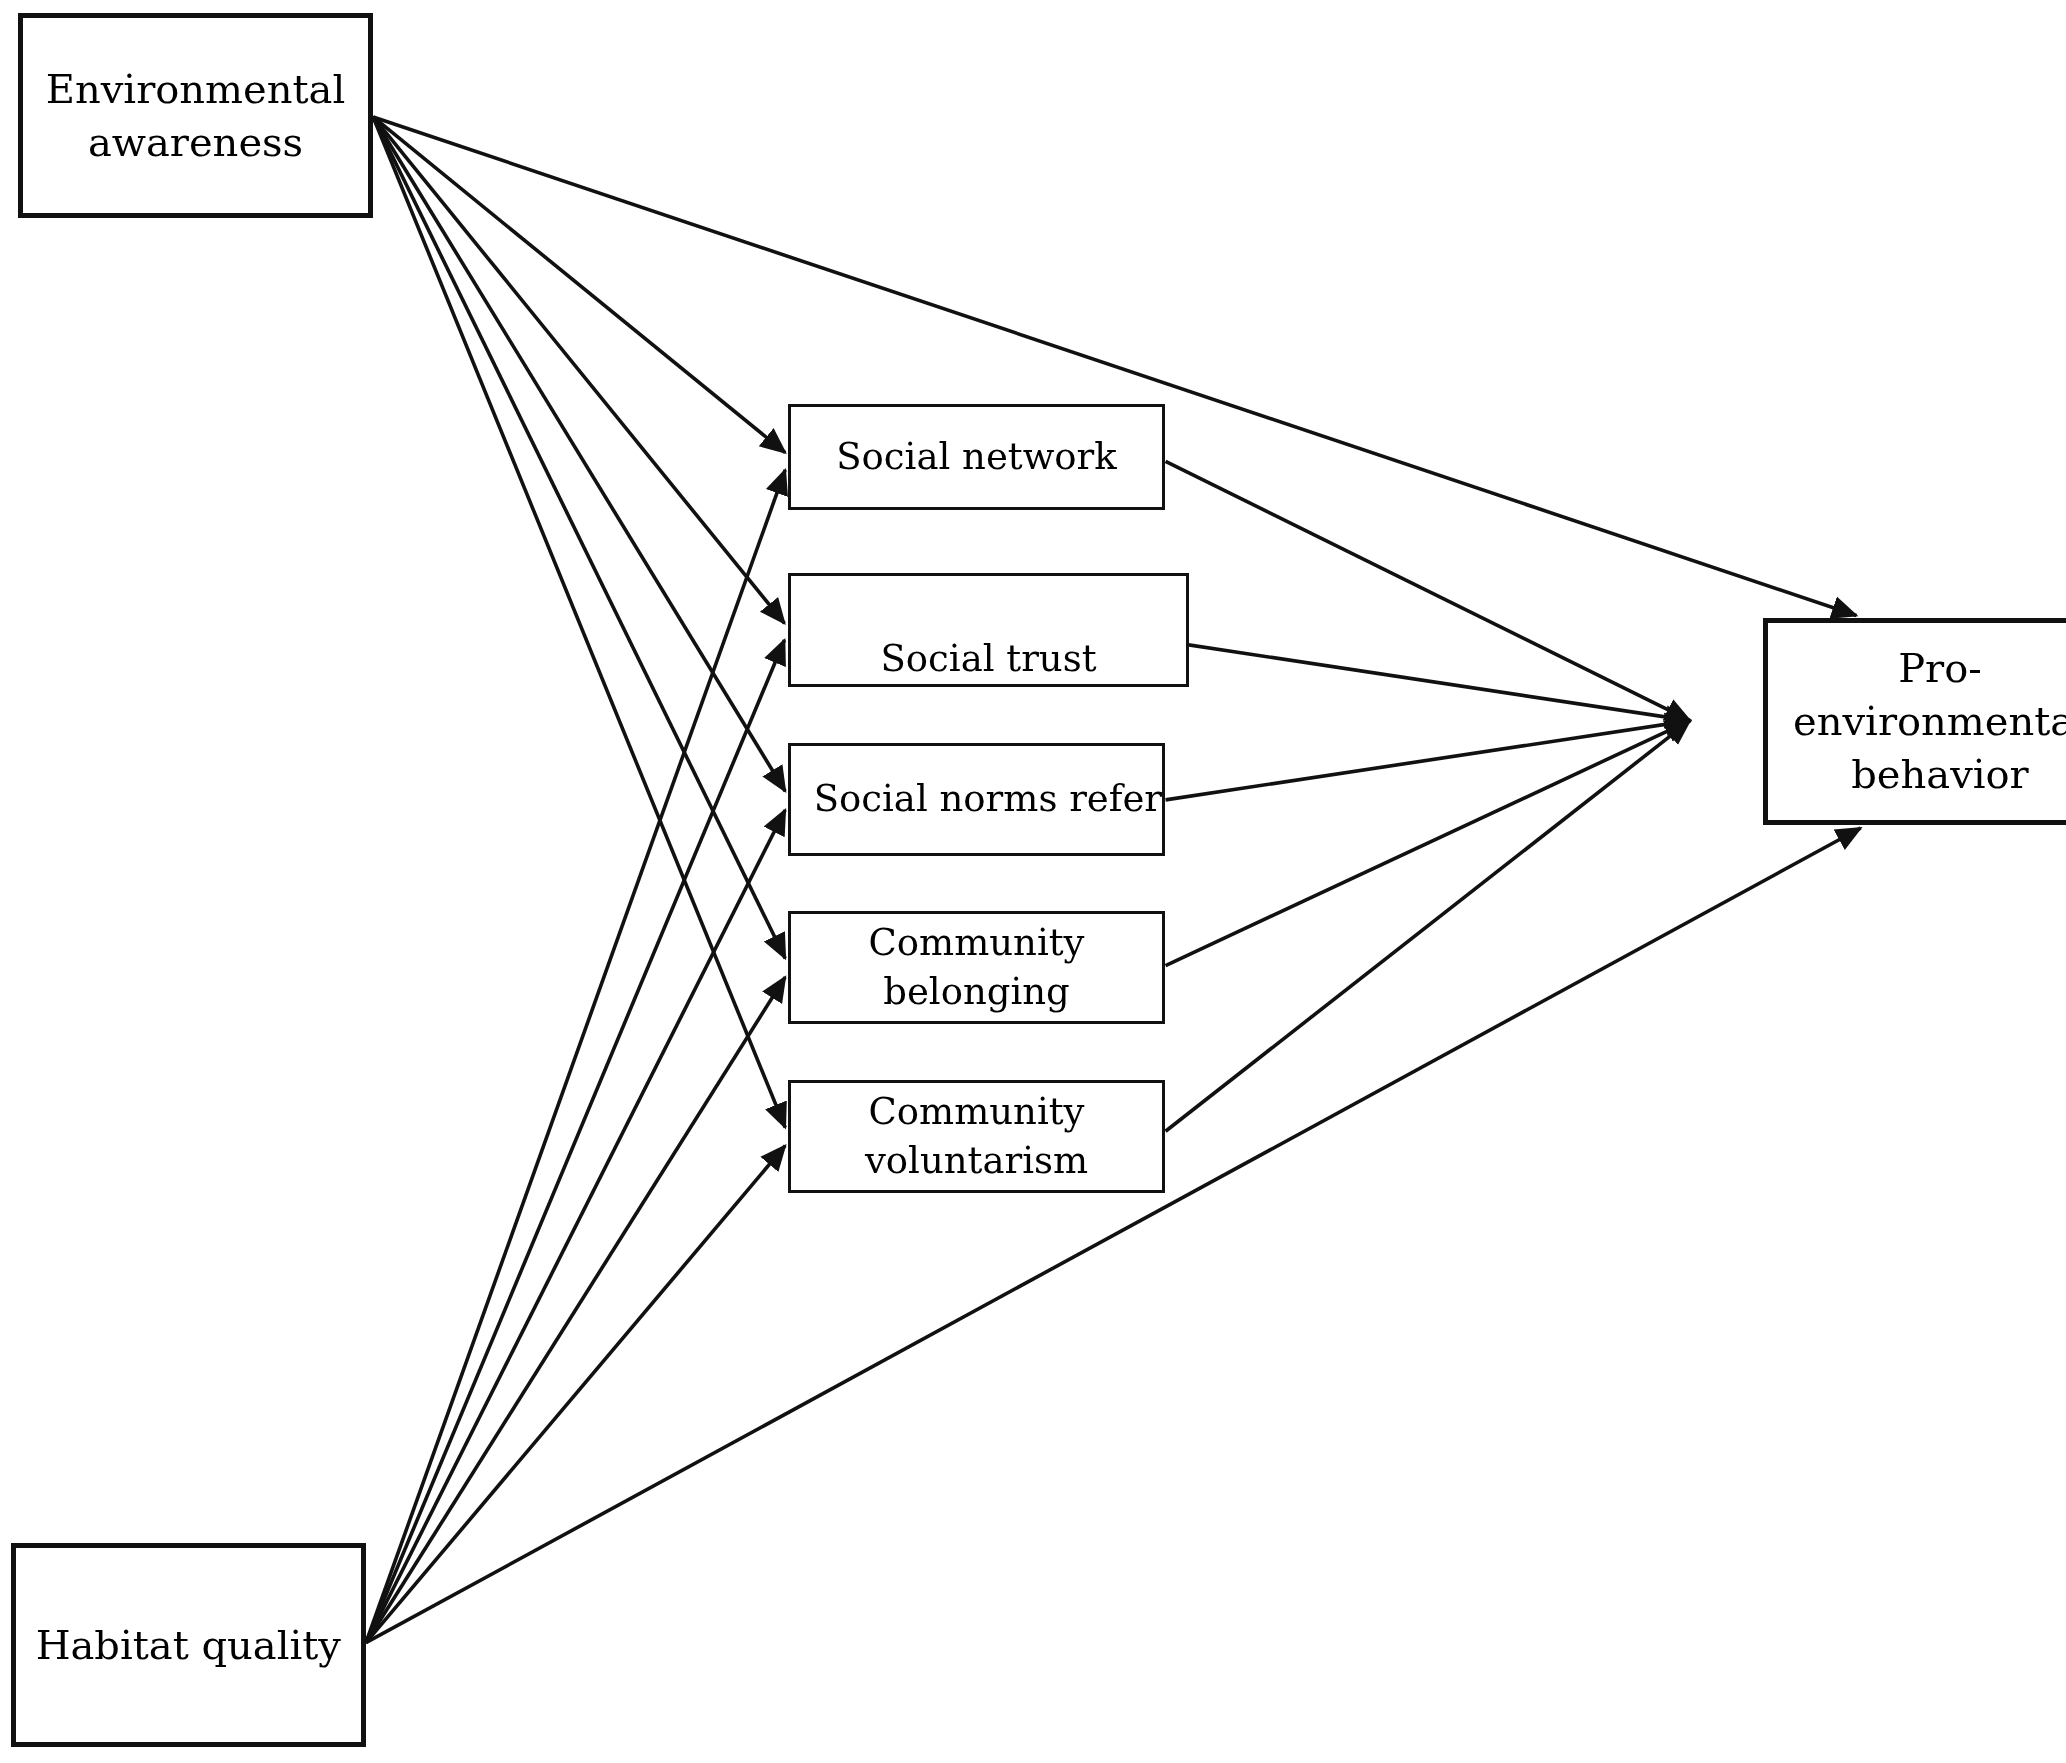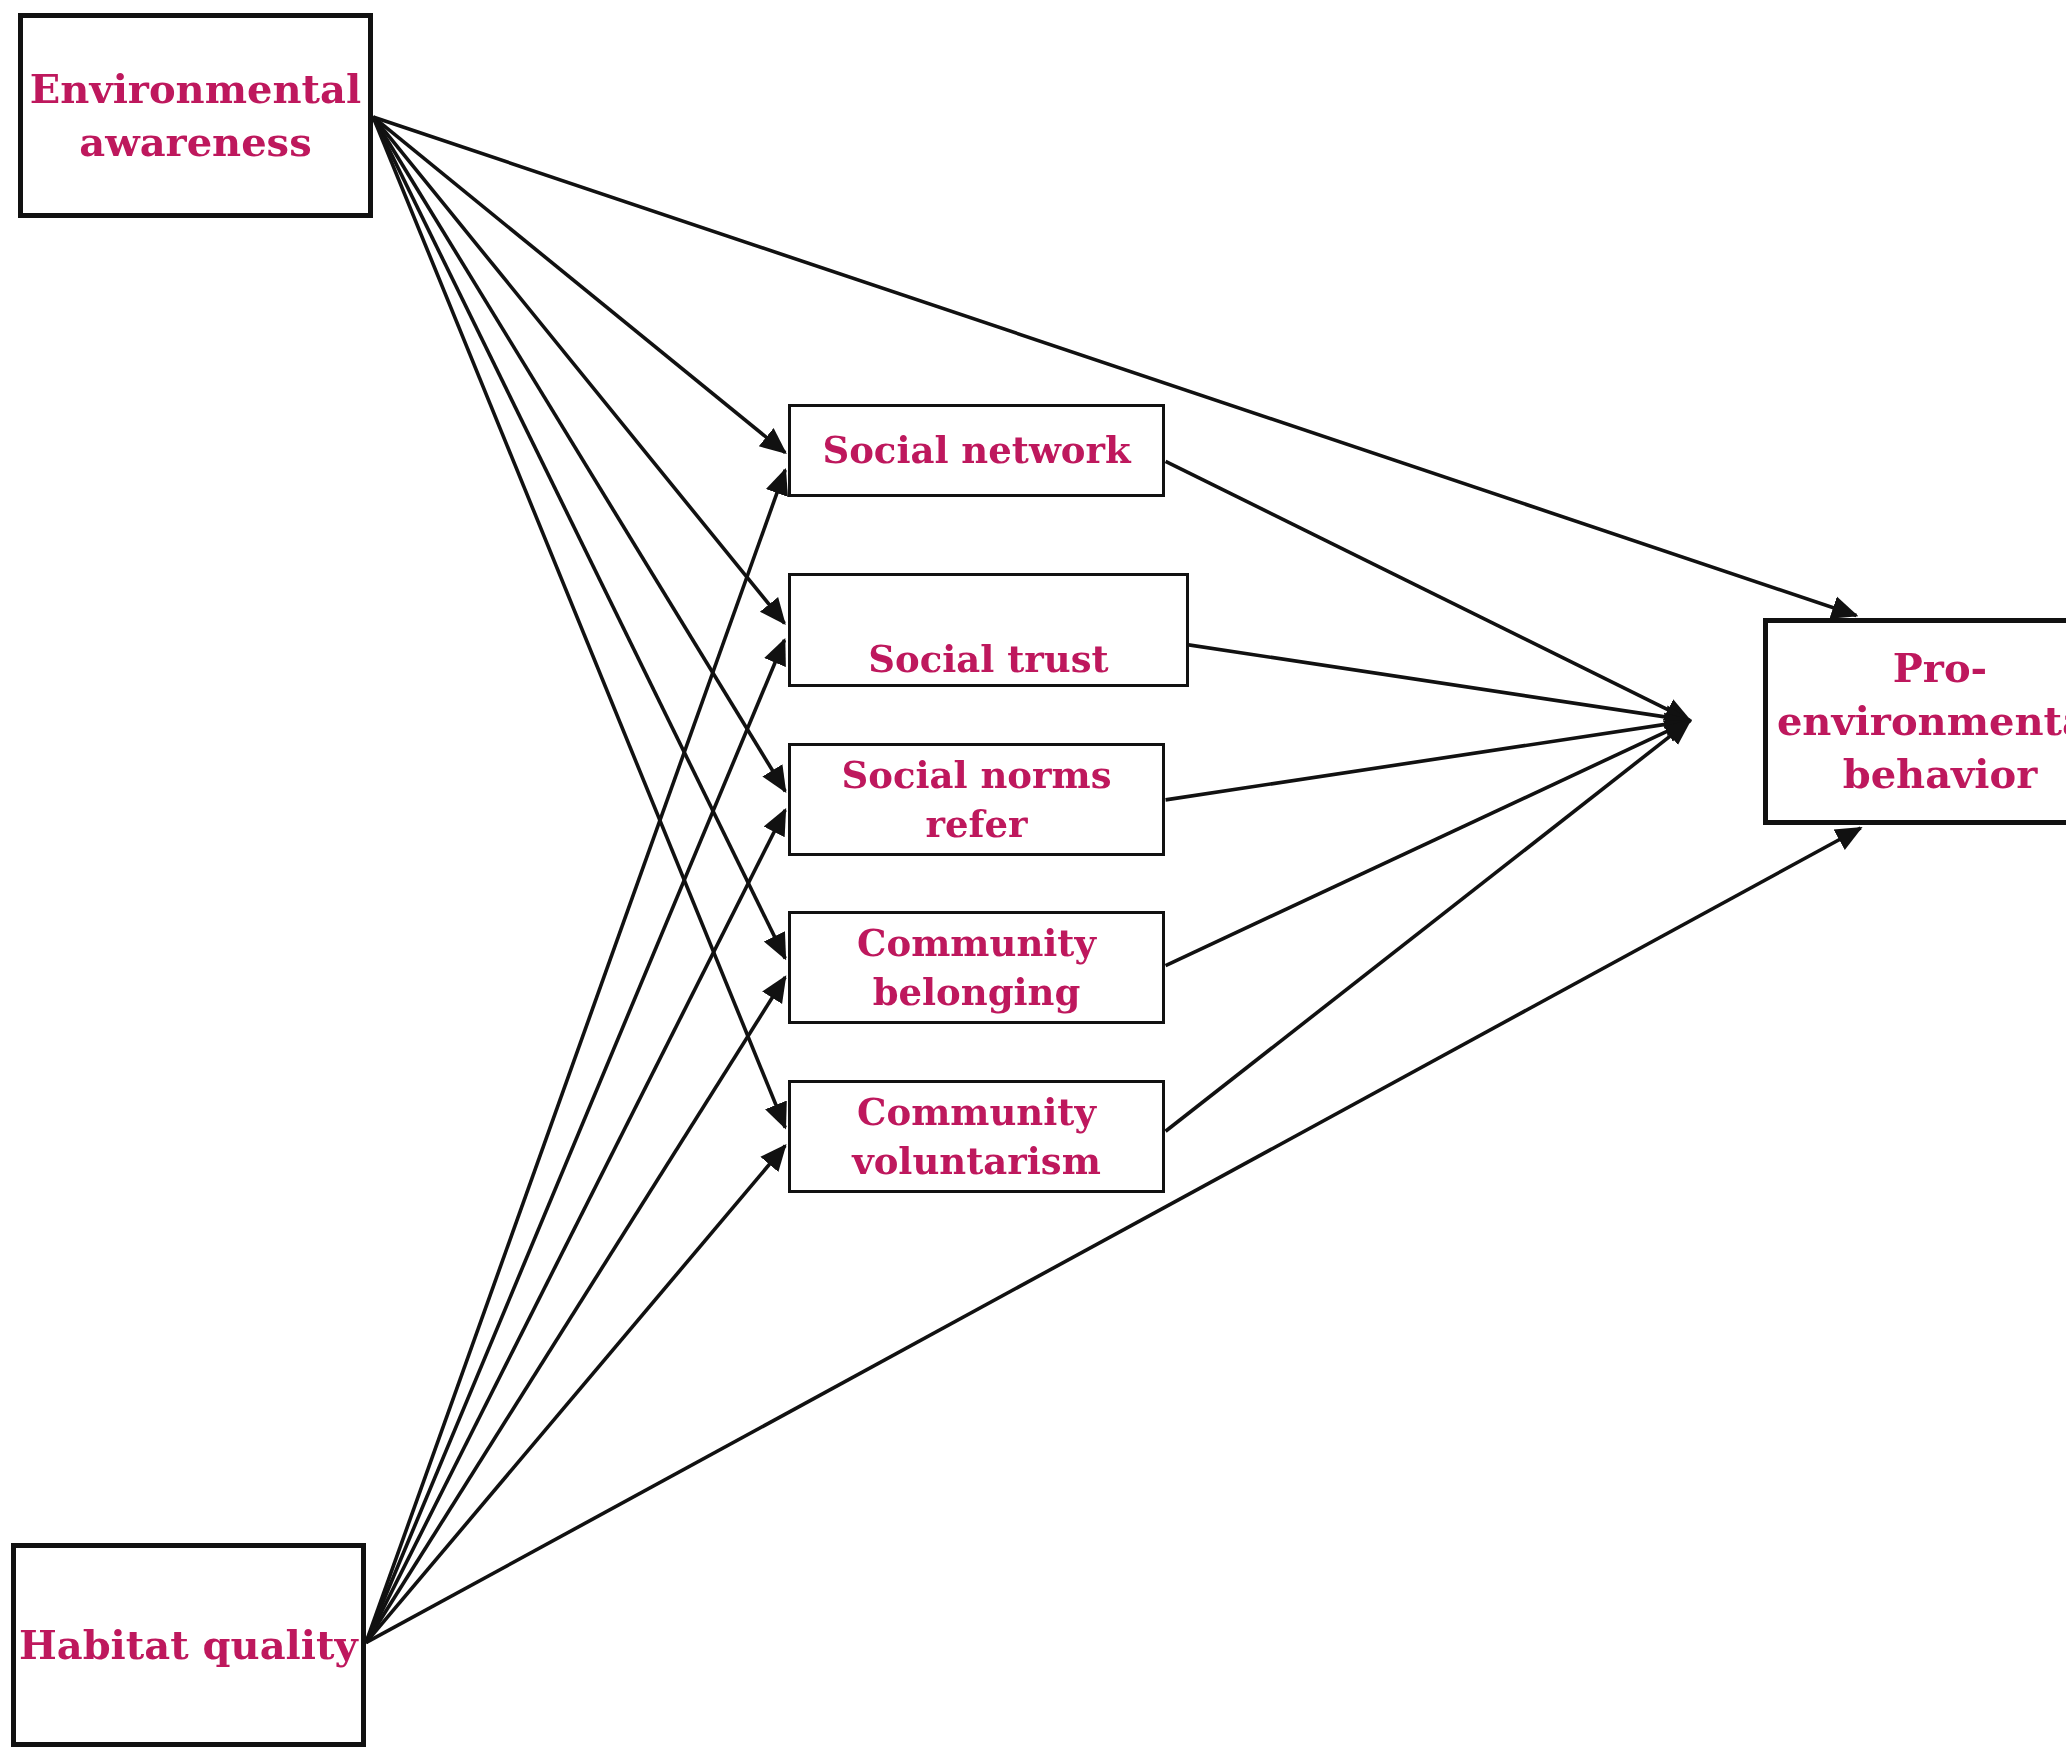--- a/index.html
+++ b/index.html
@@ -9,32 +9,32 @@
     background:#ffffff;
     font-family:"DejaVu Serif","Liberation Serif",serif;
   }
   #arrow-layer{position:absolute;left:0;top:0;width:100%;height:100%;}
   .node{
     position:absolute;
     box-sizing:border-box;
     background:#ffffff;
     display:flex;align-items:center;justify-content:center;
     text-align:center;
-    font-weight:bold;
-    color:#be185d;
+    font-weight:normal;
+    color:#000000;
     white-space:pre-line;
     line-height:1.32;
   }
   .big{border:5.8px solid #111111;font-size:40px;}
   .mid{border:3.6px solid #111111;font-size:37px;}
   
   .n-ea{left:18px;top:13px;width:355px;height:205px;}
   .n-hq{left:10.8px;top:1543px;width:355px;height:204px;}
   
-  .n-sn{left:788px;top:404px;width:377px;height:93px;}
+  .n-sn{left:788px;top:404px;width:377px;height:106px;}
   .n-st{left:788px;top:573px;width:401px;height:114px;align-items:flex-end;}
   .n-snr{left:788px;top:743px;width:377px;height:113px;justify-content:flex-end;}
   .n-cb{left:788px;top:911px;width:377px;height:113px;}
   .n-cv{left:788px;top:1080px;width:377px;height:113px;}
   
   .n-peb{left:1763px;top:618px;width:354px;height:207px;}
 </style>
 </head>
 <body>
 

